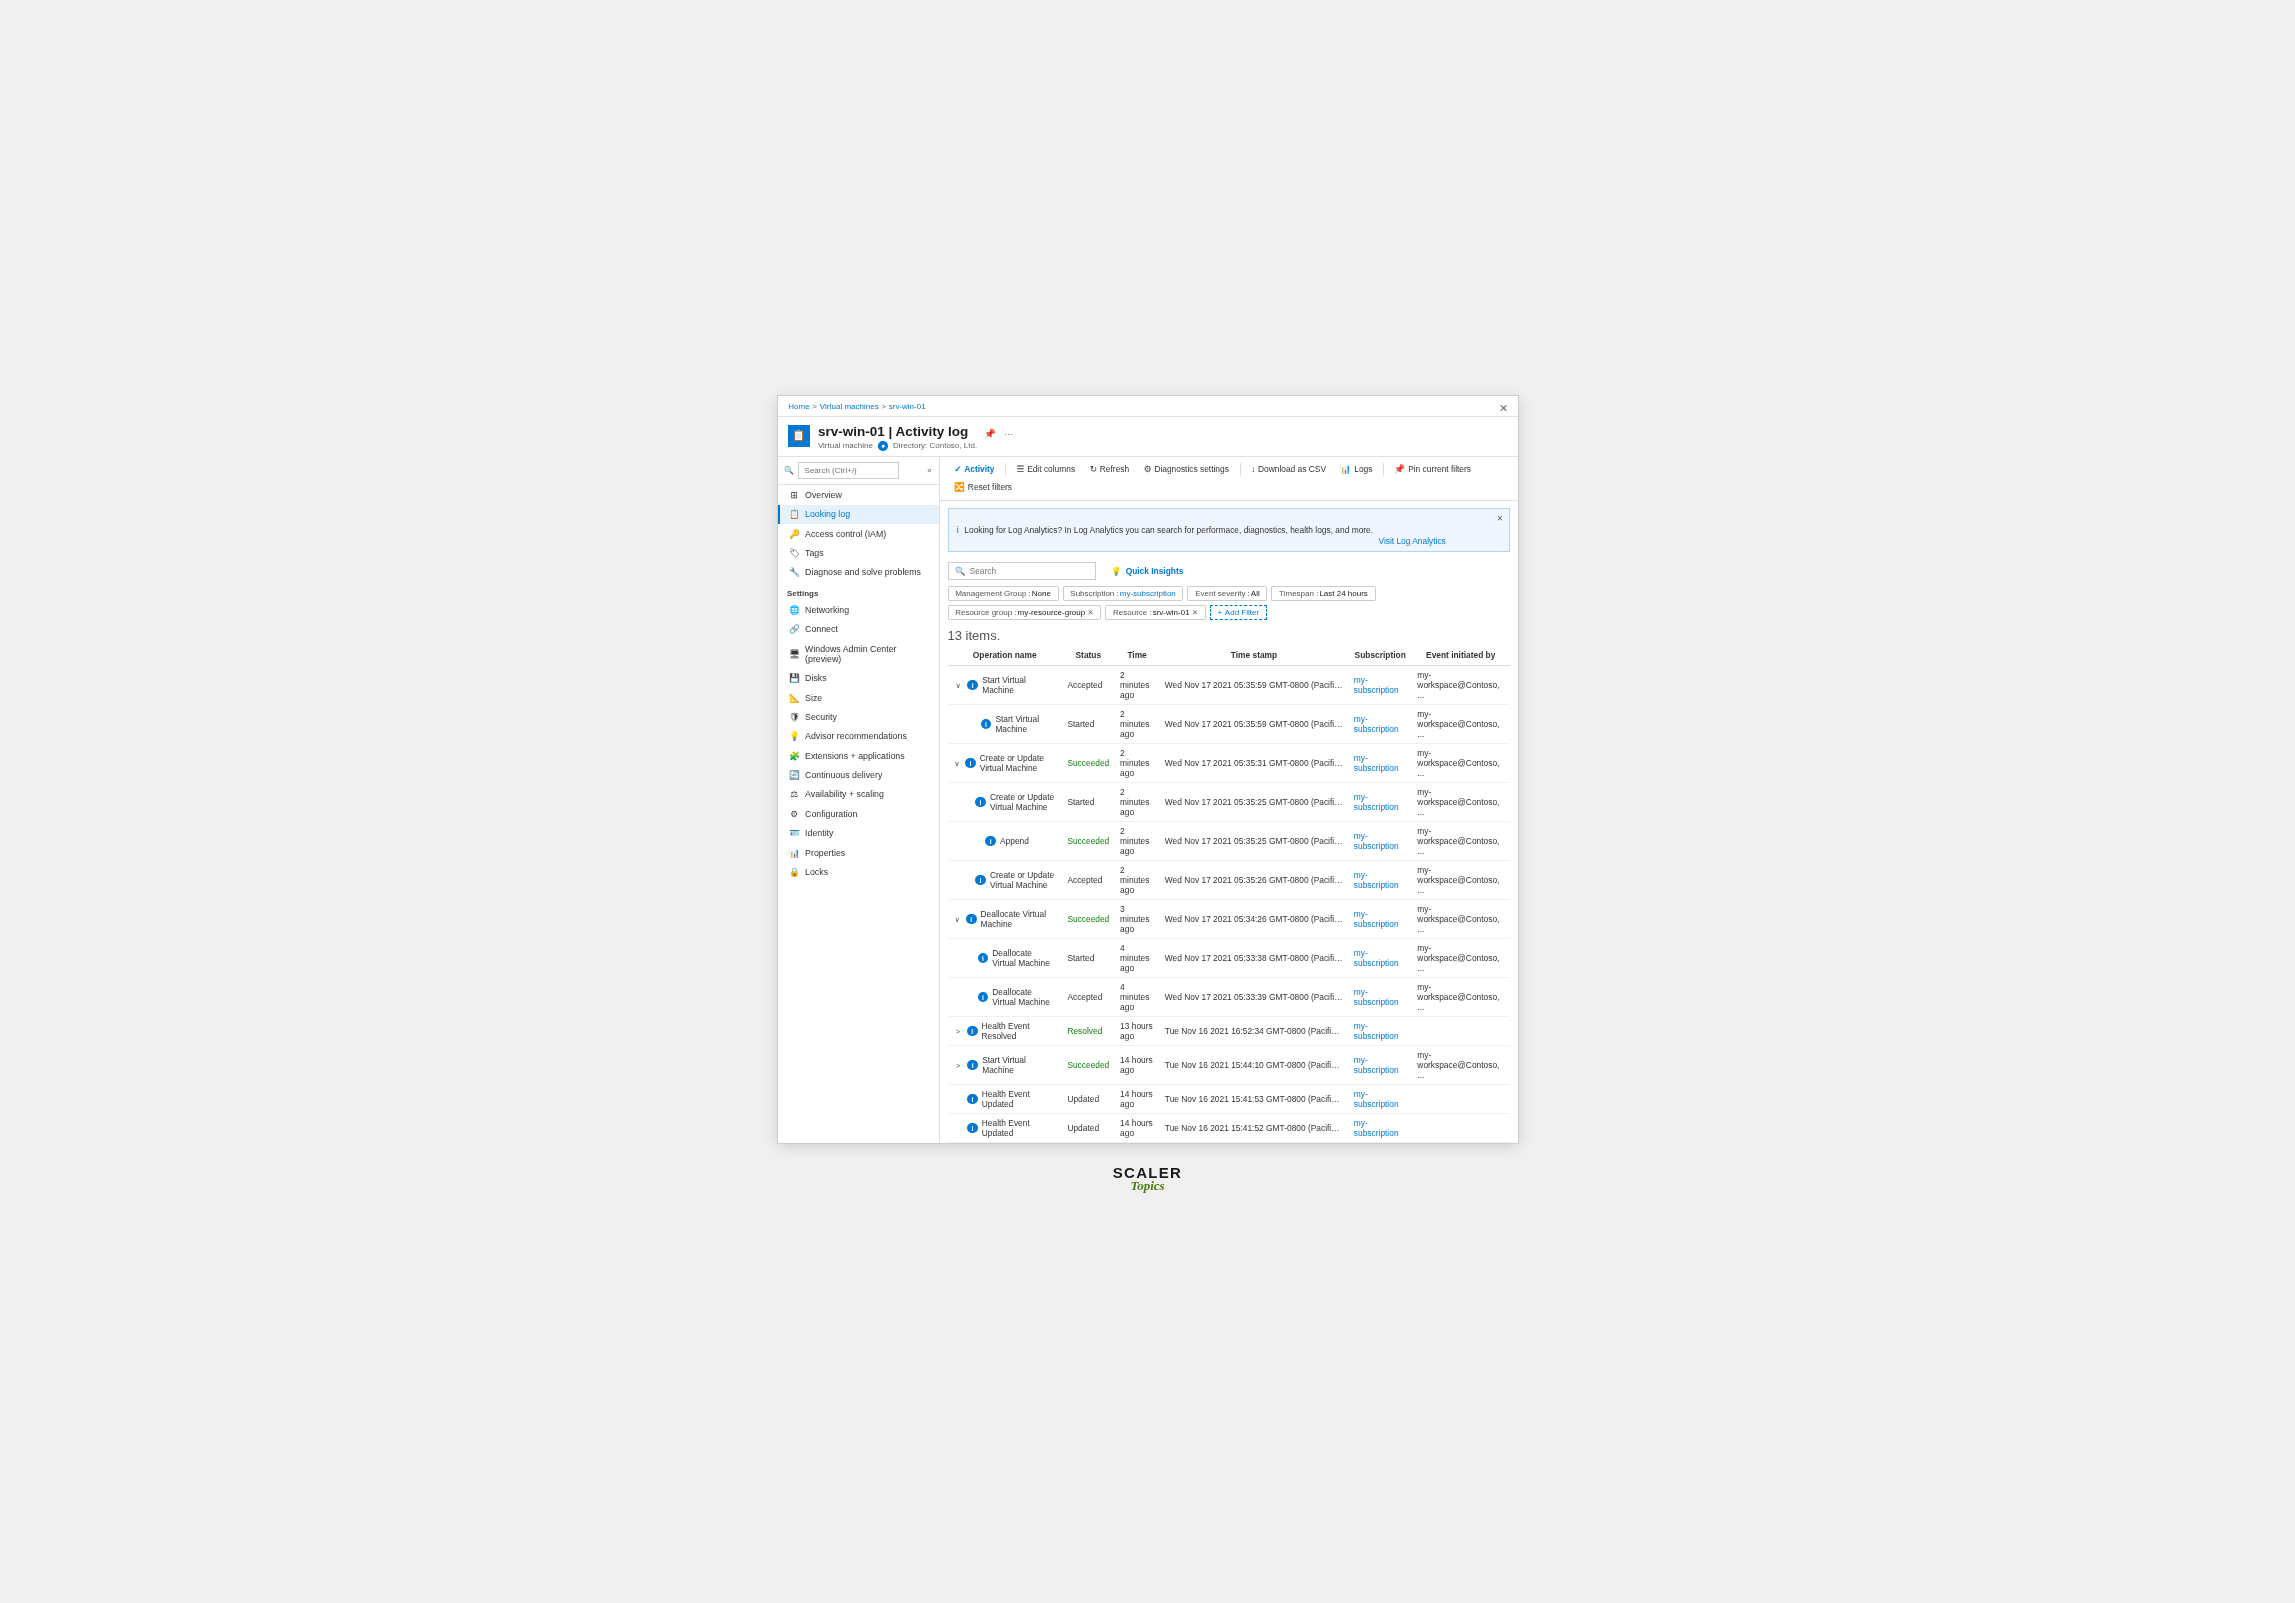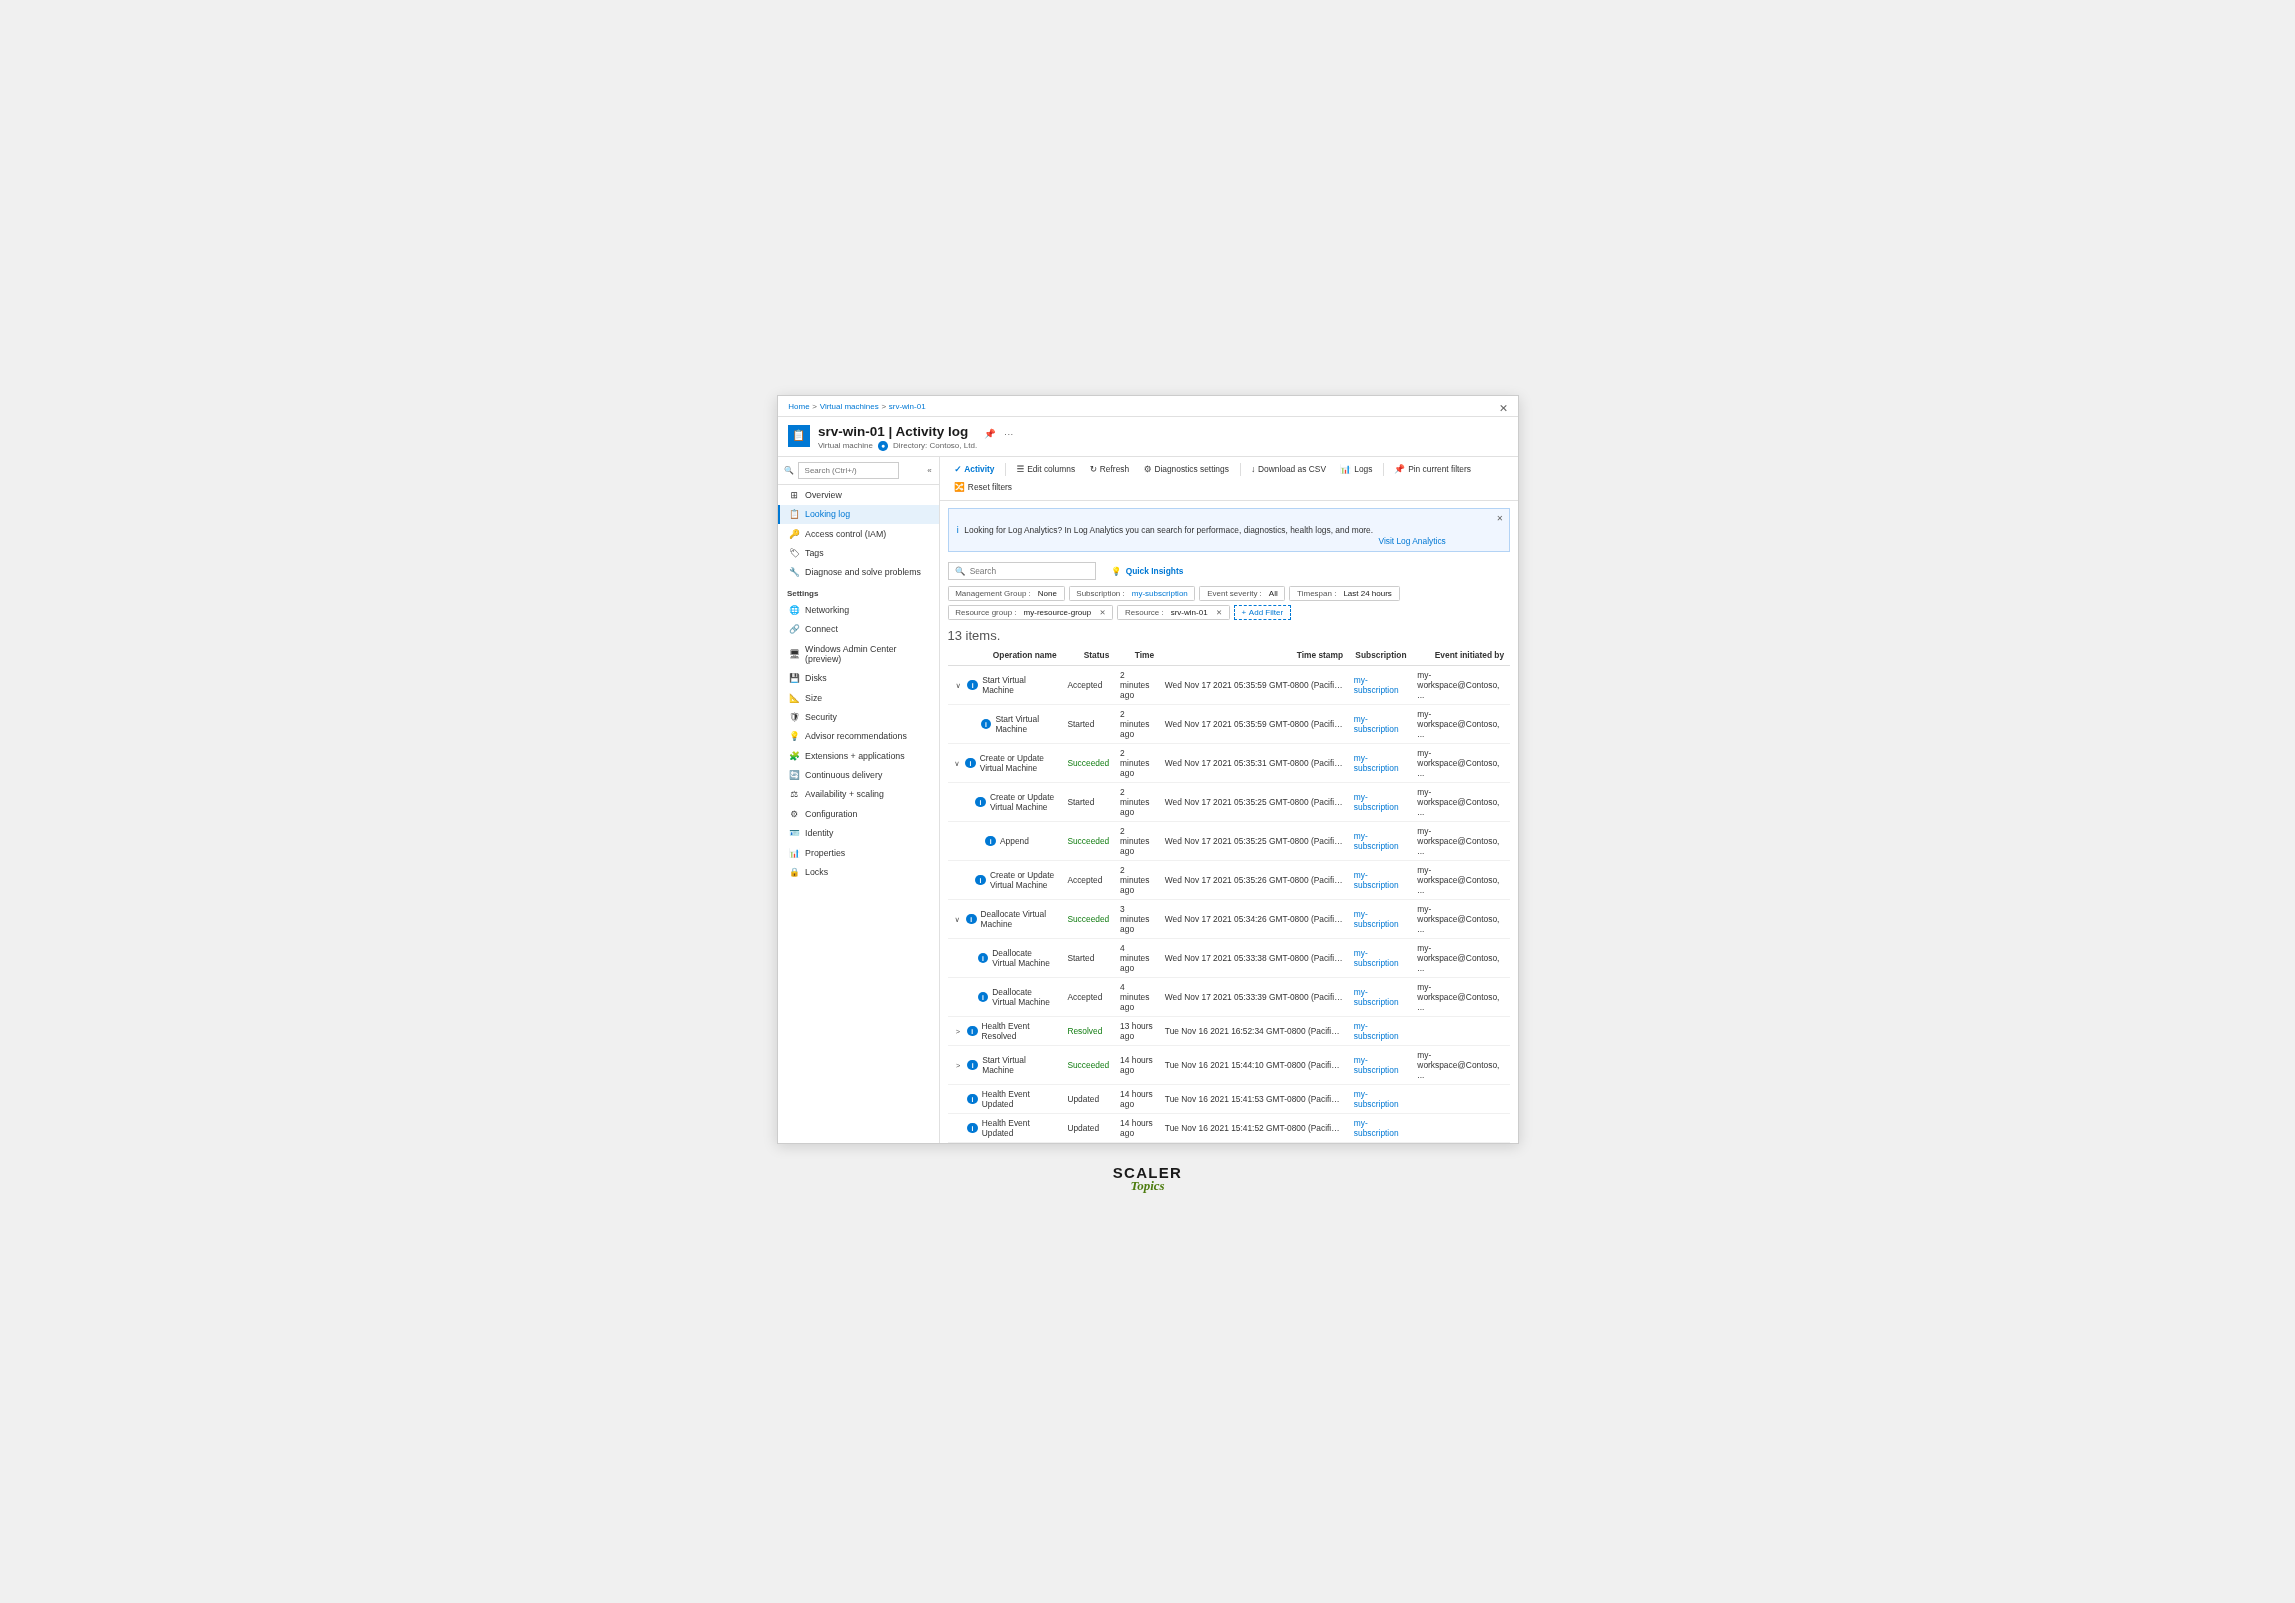--- a/index.html
+++ b/index.html
@@ -278,21 +278,21 @@
     }
     .filter-chips {
       display: flex;
       flex-wrap: wrap;
       gap: 4px;
       align-items: center;
     }
     .filter-chip {
       display: flex;
       align-items: center;
-      gap: 7px;
+      gap: 1px;
       padding: 2px 6.7px;
       border: 0.7px solid #ccc;
       border-radius: 1.3px;
       font-size: 8px;
       background: #fff;
       cursor: pointer;
       white-space: nowrap;
     }
     .filter-chip .chip-label { color: #555; }
     .filter-chip .chip-value { color: #1a1a1a; font-weight: 500; }
@@ -326,21 +326,21 @@
     }
     table {
       width: 100%;
       border-collapse: collapse;
       font-size: 8.4px;
     }
     thead tr {
       border-bottom: 0.7px solid #ddd;
     }
     thead th {
-      text-align: right;
+      text-align: center;
       padding: 4.7px 5.4px;
       font-weight: 600;
       color: #333;
       white-space: nowrap;
       cursor: pointer;
       user-select: none;
       margin-top: 16px;
     }
     tbody tr {
       border-bottom: 0.7px solid #f0f0f0;

